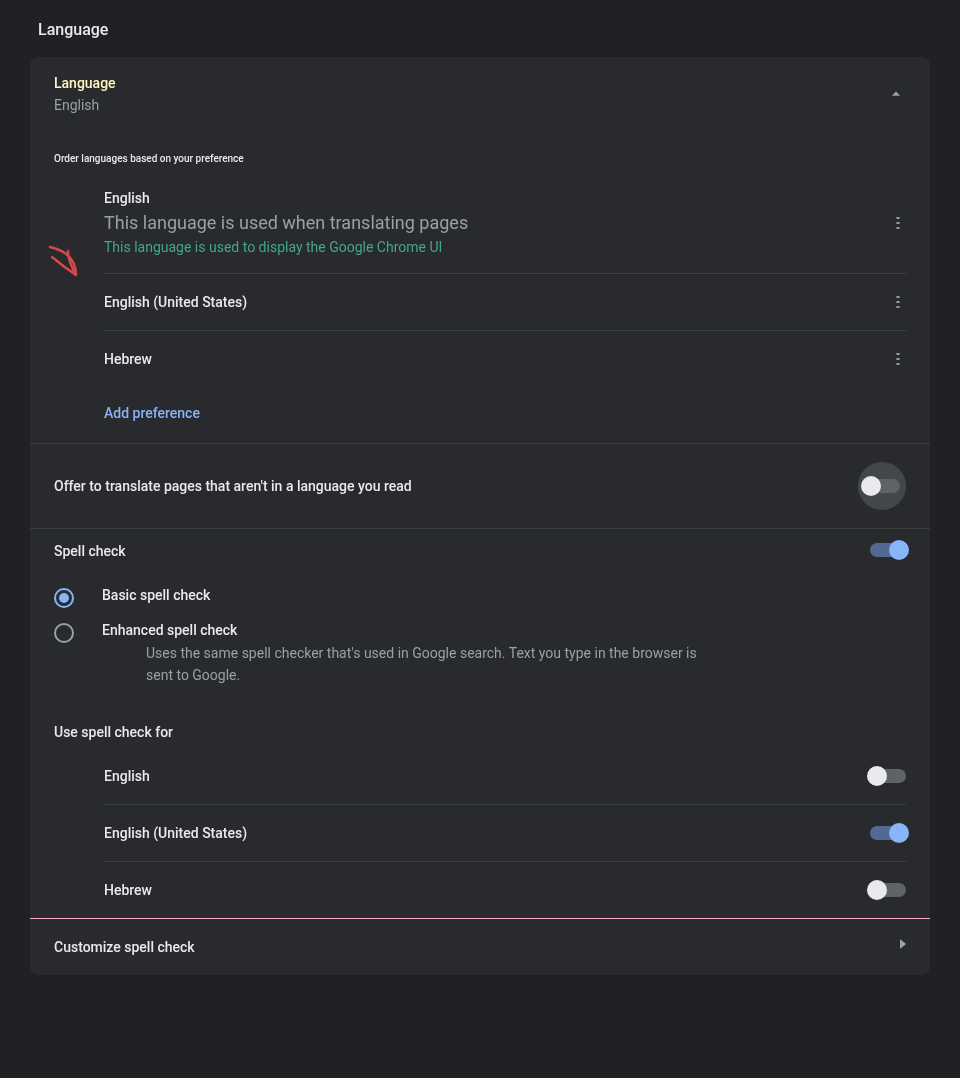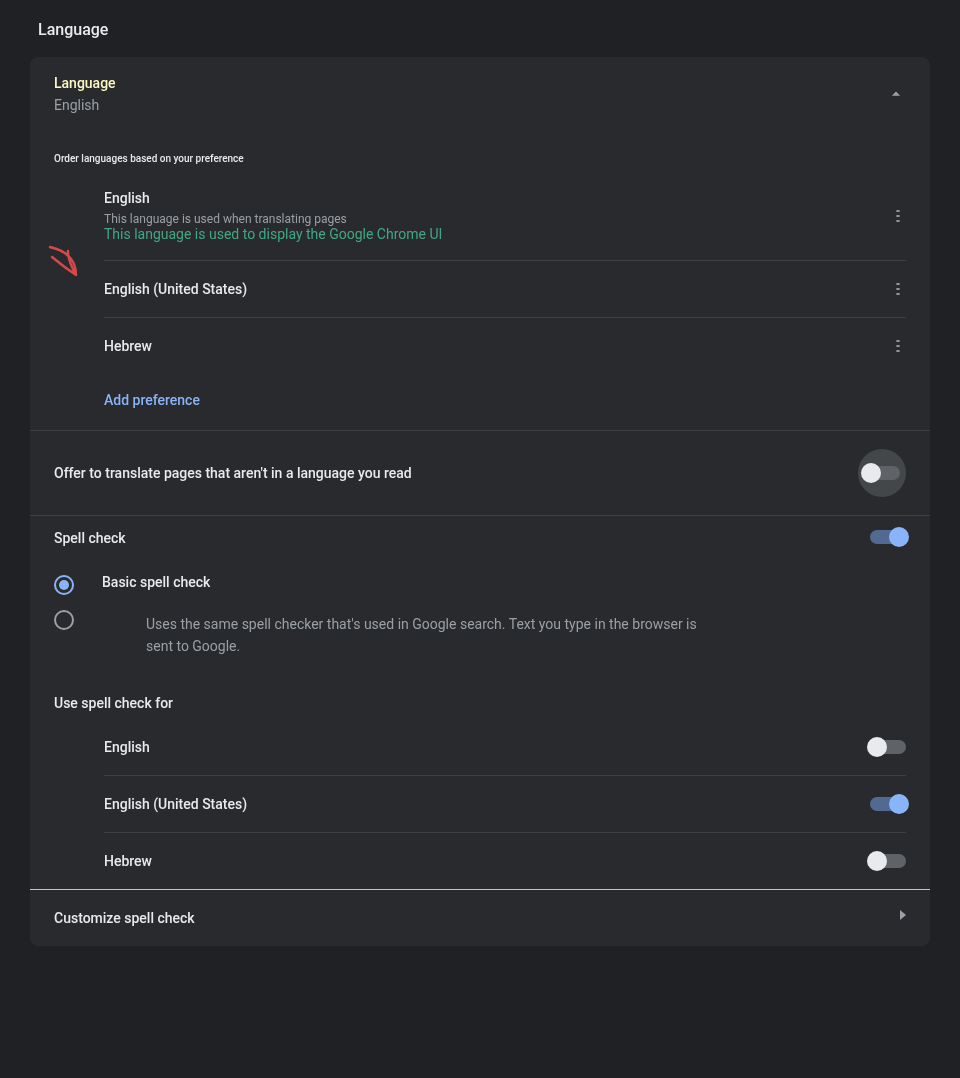--- a/index.html
+++ b/index.html
@@ -47,22 +47,22 @@
       display: flex;
       align-items: center;
       justify-content: space-between;
       border-bottom: 1px solid #3c4043;
       padding: 18px 0;
       margin-left: 50px;
     }
     .lang-row:last-of-type { border-bottom: none; }
     .lang-row .info { display: flex; flex-direction: column; }
     .lang-name { color: #e8eaed; font-size: 14px; font-weight: 500; }
-    .lang-note { color: #9aa0a6; font-size: 12px; margin-top: 6px; }
-    .lang-note-accent { color: #41a883; font-size: 14px; }
+    .lang-note { color: #9aa0a6; font-size: 18px; margin-top: 6px; }
+    .lang-note-accent { color: #41a883; font-size: 14px; margin-top: 6px; }
     .dots {
       width: 16px;
       height: 20px;
       cursor: pointer;
       display: flex;
       flex-direction: column;
       justify-content: center;
       align-items: center;
       gap: 3px;
       padding: 4px;
@@ -264,20 +264,21 @@
   <div class="radio-group">
     <div class="radio-item">
       <div class="radio checked"></div>
       <div class="radio-text">
         <span class="radio-title">Basic spell check</span>
       </div>
     </div>
     <div class="radio-item">
       <div class="radio"></div>
       <div class="radio-text">
+        <span class="radio-title">Enhanced spell check</span>
         <span class="radio-desc">Uses the same spell checker that's used in Google search. Text you type in the browser is sent to Google.</span>
       </div>
     </div>
   </div>
 
   <div class="use-for-label">Use spell check for</div>
 
   <div class="sc-lang-list">
     <div class="sc-lang-row">
       <span class="lang-name">English</span>

